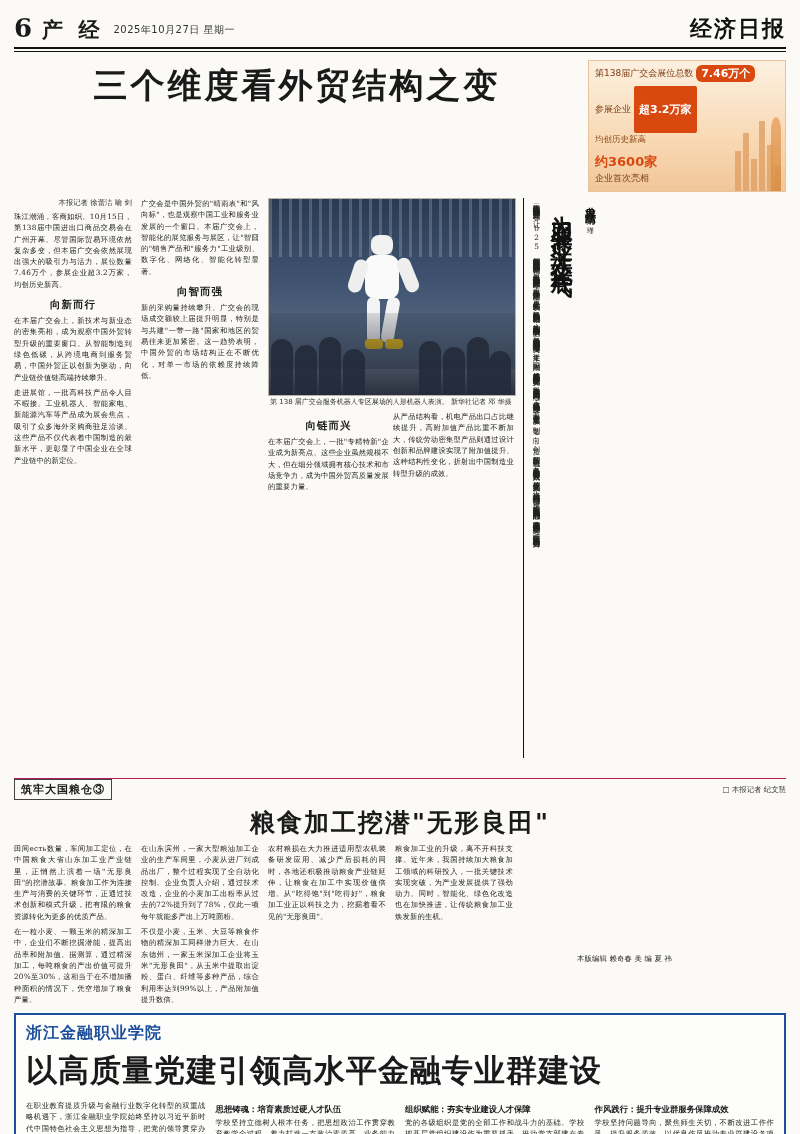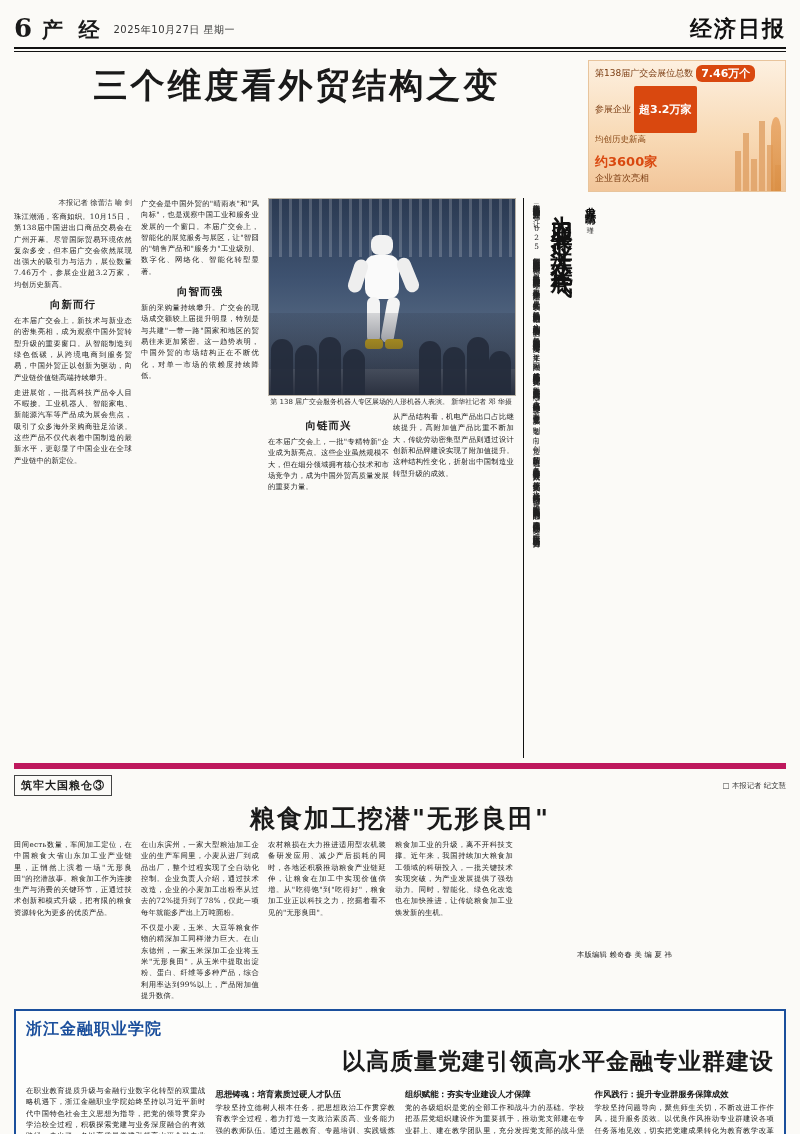--- a/index.html
+++ b/index.html
@@ -77,42 +77,42 @@
   .crowd i{position:absolute;bottom:0;width:22px;height:56px;border-radius:11px 11px 0 0;background:#232b3b;opacity:.9;}
   .robot{position:absolute;left:46%;top:36px;transform:translateX(-50%);width:58px;height:120px;}
   .robot .head{position:absolute;left:18px;top:0;width:22px;height:20px;border-radius:8px;background:#f2f2f2;}
   .robot .body{position:absolute;left:12px;top:20px;width:34px;height:44px;border-radius:10px;background:#fafafa;}
   .robot .armL{position:absolute;left:-2px;top:24px;width:14px;height:34px;border-radius:7px;background:#eee;transform:rotate(18deg);}
   .robot .armR{position:absolute;right:-4px;top:22px;width:14px;height:36px;border-radius:7px;background:#eee;transform:rotate(-22deg);}
   .robot .legL{position:absolute;left:14px;top:62px;width:13px;height:46px;border-radius:6px;background:#f4f4f4;}
   .robot .legR{position:absolute;left:31px;top:62px;width:13px;height:46px;border-radius:6px;background:#f4f4f4;transform:rotate(10deg);}
   .robot .shoe{position:absolute;top:104px;width:18px;height:10px;border-radius:4px;background:#f0c419;}
   .floor{position:absolute;left:0;right:0;bottom:0;height:26px;background:#8e9aa8;}
-  .photo-cap{font-size:7px;color:#333;text-align:center;padding:2px 2px 0;line-height:1.3;}
+  .photo-cap{font-size:7px;color:#333;text-align:left;padding:2px 2px 0;line-height:1.3;}
 
   
   .feature{width:150px;border-left:1px solid #111;padding-left:6px;}
   .feat-tag{writing-mode:vertical-rl;text-orientation:upright;font-family:"DejaVu Serif","Liberation Serif",serif;
     font-size:11px;font-weight:bold;letter-spacing:2px;color:#111;}
   .feat-title{writing-mode:vertical-rl;text-orientation:upright;font-family:"DejaVu Serif","Liberation Serif",serif;
     font-size:22px;font-weight:bold;letter-spacing:6px;color:#111;line-height:1.25;}
 
   
-  .grain{margin-top:5px;border-top:6px solid #be185d;padding-top:6px;}
+  .grain{margin-top:20px;border-top:1px solid #be185d;}
   .grain-kicker{display:inline-block;font-family:"DejaVu Serif","Liberation Serif",serif;font-size:11px;font-weight:bold;
     border:1px solid #444;padding:2px 6px;letter-spacing:1px;}
   .grain-title{font-family:"DejaVu Serif","Liberation Serif",serif;font-size:25px;font-weight:bold;letter-spacing:2px;text-align:center;margin:6px 0 3px;}
   .grain-by{font-size:7.4px;text-align:right;color:#333;}
 
   
   .ad{
     margin-top:8px;border:2px solid #1b4f9c;padding:8px 10px 10px;background:#fdfdfb;
   }
   .ad-org{font-family:"DejaVu Serif","Liberation Serif",serif;font-size:16px;font-weight:bold;color:#1b4f9c;letter-spacing:1px;}
-  .ad-title{font-family:"DejaVu Serif","Liberation Serif",serif;font-size:23px;font-weight:bold;text-align:right;letter-spacing:1px;margin:6px 0 8px;}
+  .ad-title{font-family:"DejaVu Serif","Liberation Serif",serif;font-size:31px;font-weight:bold;text-align:left;letter-spacing:1px;margin:6px 0 8px;}
   .ad-cols{display:flex;gap:10px;}
   .ad-col{flex:1;}
   .ad-sub{font-family:"DejaVu Serif","Liberation Serif",serif;font-size:8.4px;font-weight:bold;margin:4px 0 2px;}
 </style>
 </head>
 <body>
 
 <div class="page">
  <div class="inner">
 
@@ -224,20 +224,21 @@
 
   <div class="grain">
     <div style="display:flex;justify-content:space-between;align-items:center">
       <span class="grain-kicker">筑牢大国粮仓③</span>
       <span class="grain-by">□  本报记者  纪文慧</span>
     </div>
     <div class="grain-title">粮食加工挖潜"无形良田"</div>
     <div style="display:flex;gap:9px;margin-top:4px">
       <div style="width:118px">
         <div class="btext">田间есть数量，车间加工定位，在中国粮食大省山东加工业产业链里，正悄然上演着一场"无形良田"的挖潜故事。粮食加工作为连接生产与消费的关键环节，正通过技术创新和模式升级，把有限的粮食资源转化为更多的优质产品。</div>
+        <div class="btext" style="margin-top:4px">在一粒小麦、一颗玉米的精深加工中，企业们不断挖掘潜能，提高出品率和附加值。据测算，通过精深加工，每吨粮食的产出价值可提升20%至30%，这相当于在不增加播种面积的情况下，凭空增加了粮食产量。</div>
       </div>
       <div style="width:118px">
         <div class="btext">在山东滨州，一家大型粮油加工企业的生产车间里，小麦从进厂到成品出厂，整个过程实现了全自动化控制。企业负责人介绍，通过技术改造，企业的小麦加工出粉率从过去的72%提升到了78%，仅此一项每年就能多产出上万吨面粉。</div>
         <div class="btext" style="margin-top:4px">不仅是小麦，玉米、大豆等粮食作物的精深加工同样潜力巨大。在山东德州，一家玉米深加工企业将玉米"无形良田"，从玉米中提取出淀粉、蛋白、纤维等多种产品，综合利用率达到99%以上，产品附加值提升数倍。</div>
       </div>
       <div style="width:118px">
         <div class="btext">农村粮损在大力推进适用型农机装备研发应用、减少产后损耗的同时，各地还积极推动粮食产业链延伸，让粮食在加工中实现价值倍增。从"吃得饱"到"吃得好"，粮食加工业正以科技之力，挖掘着看不见的"无形良田"。</div>
       </div>
       <div style="width:118px">
         <div class="btext">粮食加工业的升级，离不开科技支撑。近年来，我国持续加大粮食加工领域的科研投入，一批关键技术实现突破，为产业发展提供了强劲动力。同时，智能化、绿色化改造也在加快推进，让传统粮食加工业焕发新的生机。</div>

